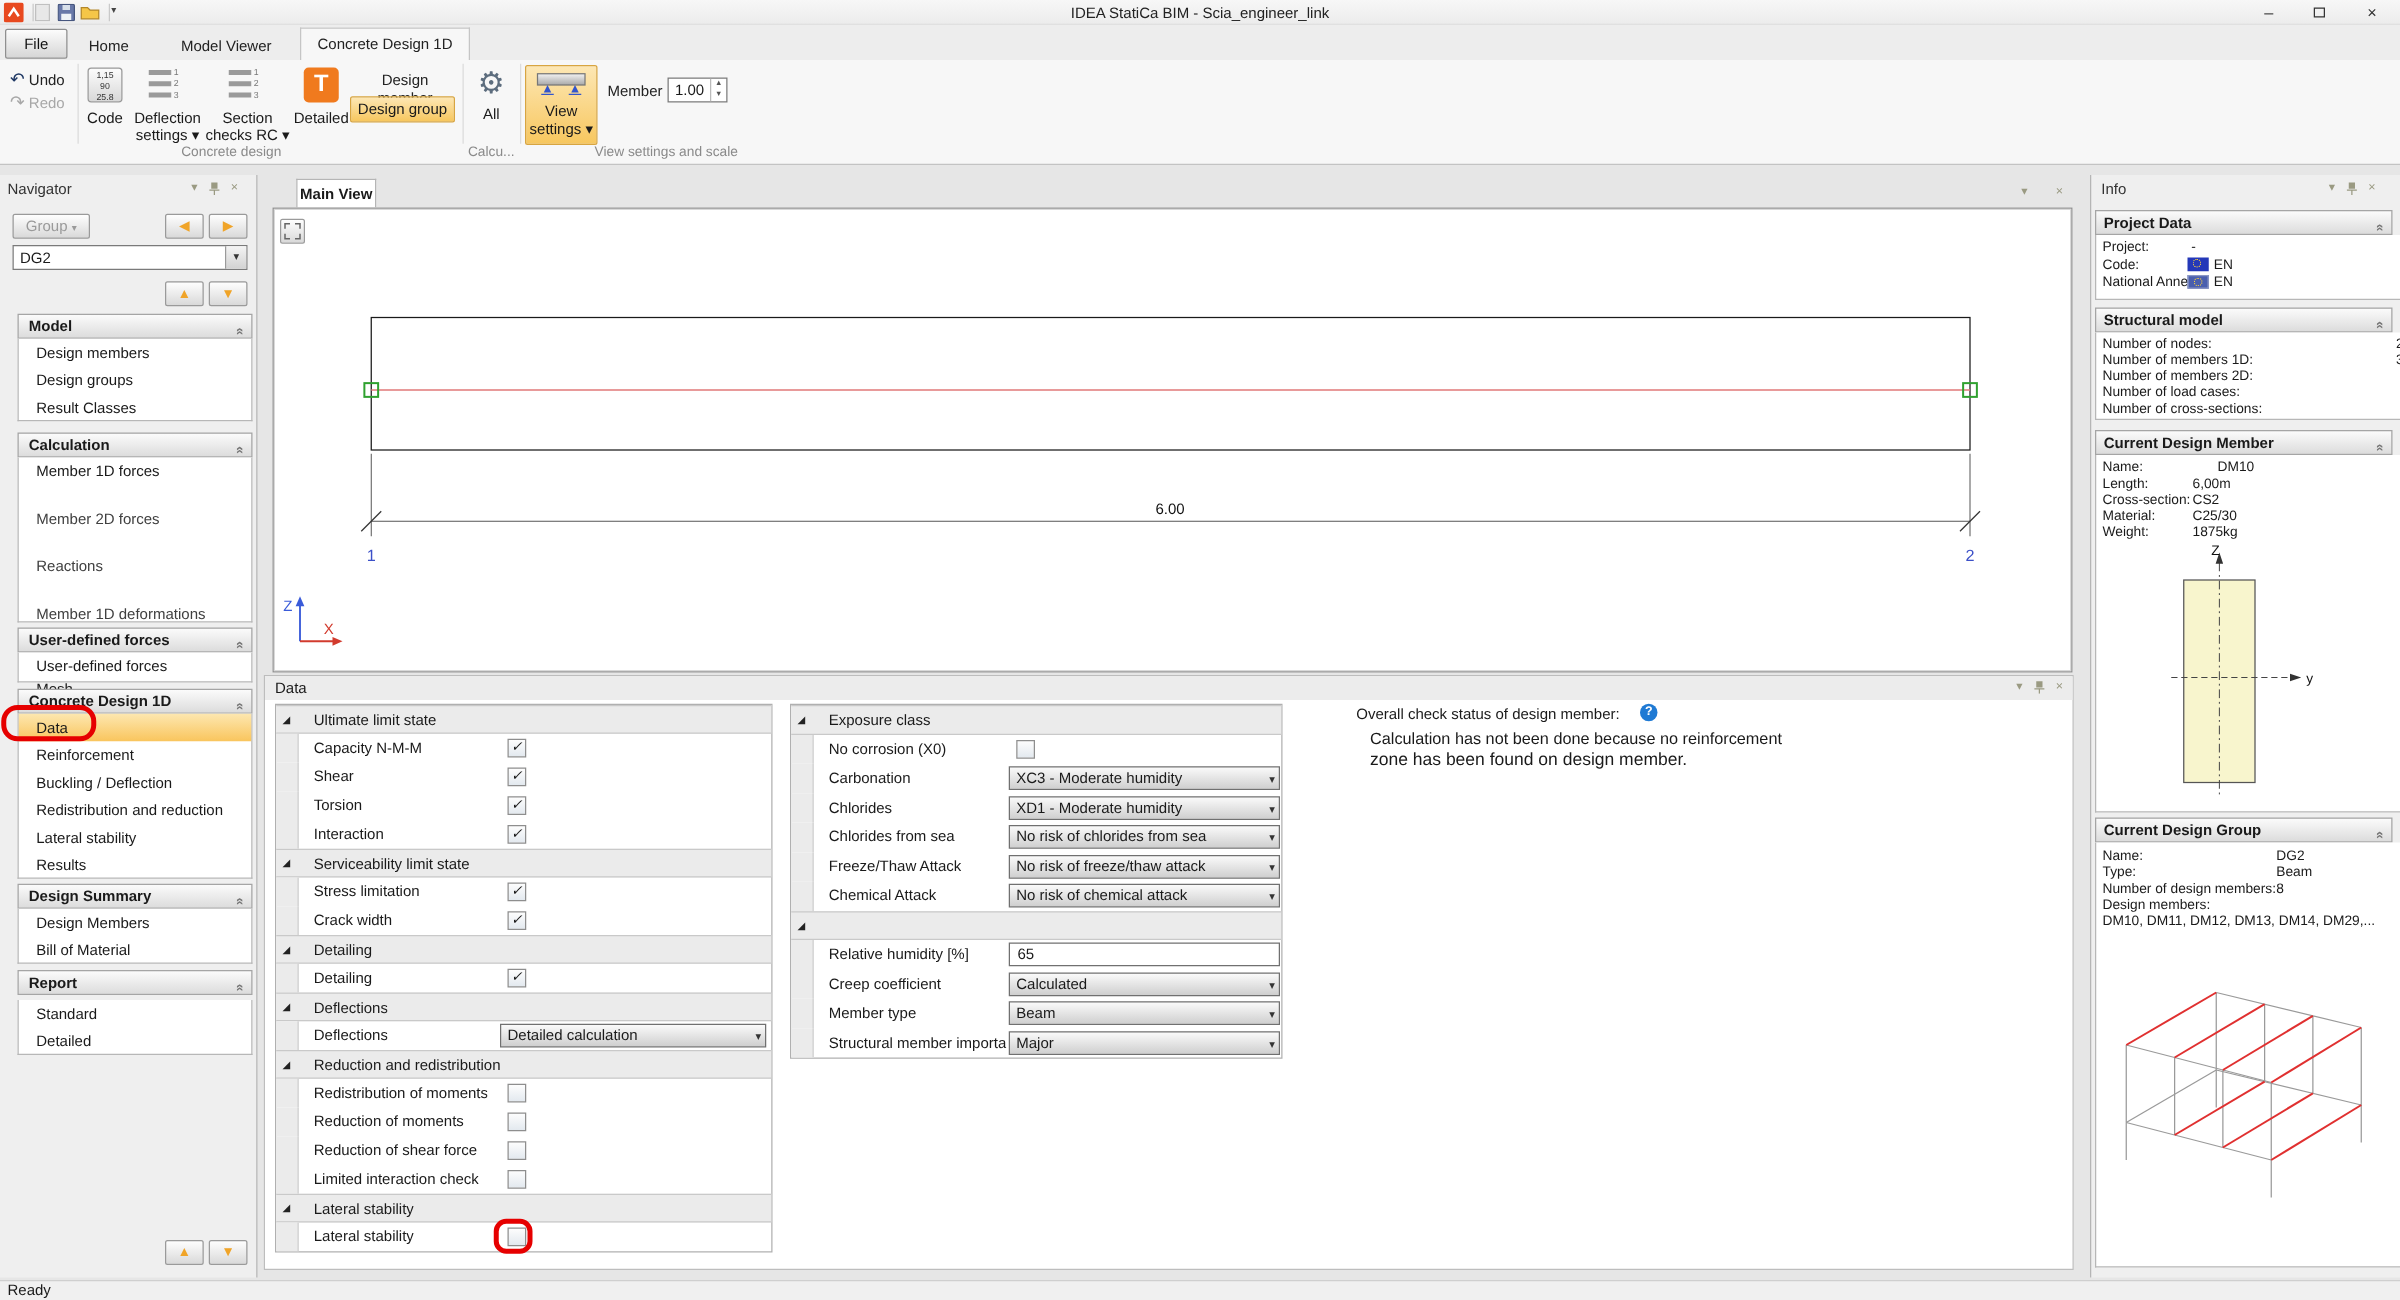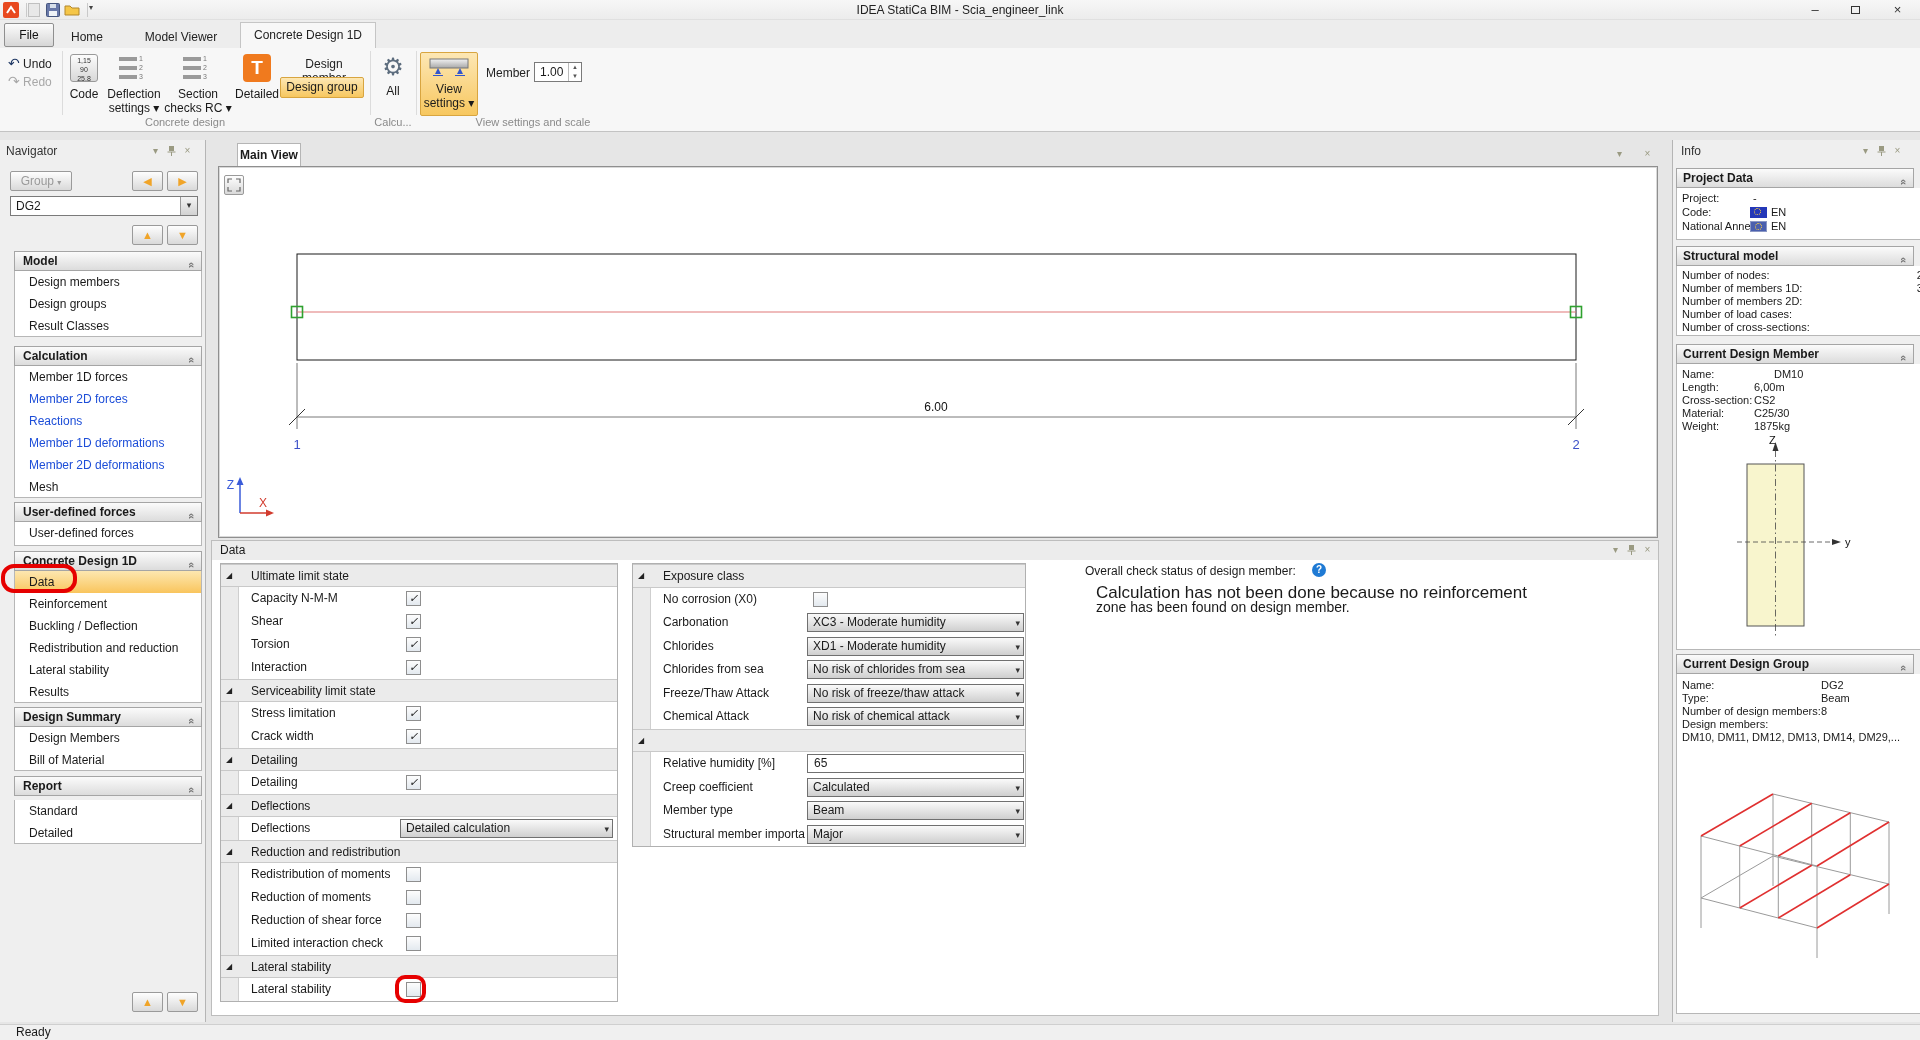--- a/index.html
+++ b/index.html
@@ -42,21 +42,21 @@
 
   
   .sidepanel{background:#efefef;}
   .ptitle{font-size:12px;color:#333;}
   .picon{display:inline-block;width:15px;height:13px;text-align:center;font-size:10px;color:#9a9a82;line-height:12px;}
   .navhdr{left:14px;width:188px;height:20px;background:linear-gradient(#fbfbfb,#dcdcdc);border:1px solid #a5a5a5;
     font-weight:bold;line-height:18px;padding-left:8px;position:absolute;}
   .chev{position:absolute;right:6px;top:4px;transform:rotate(90deg);color:#777;font-size:11px;font-weight:bold;}
   .navbox{left:14px;width:188px;background:#fff;border:1px solid #b7b7b7;border-top:none;position:absolute;}
   .nitem{height:22px;line-height:22px;padding-left:14px;white-space:nowrap;overflow:hidden;}
-  .nitem.dis{color:#1d4ed8;}
+  .nitem.dis{color:#404040;margin-top:16px;}
   .nitem.sel{background:linear-gradient(#fde7b0,#f9c55d);}
   .btn3d{background:linear-gradient(#fefefe,#d9d9d9);border:1px solid #9a9a9a;border-radius:2px;text-align:center;}
   .orantri{color:#f0a428;font-size:11px;line-height:18px;}
   .combo{border:1px solid #7a7a7a;background:#fff;line-height:18px;padding-left:5px;position:relative;}
   .combo .cbtn{position:absolute;right:0;top:0;width:17px;height:100%;background:linear-gradient(#f4f4f4,#d2d2d2);
     border-left:1px solid #9a9a9a;text-align:center;font-size:9px;line-height:17px;color:#333;}
 
   
   .mvtab{background:#fff;border:1px solid #b5b5b5;border-bottom:none;font-weight:bold;text-align:center;}
   .canvas{background:#fff;border:1px solid #8f8f8f;box-shadow:inset 0 0 0 1px #d9d9d9;}
@@ -91,21 +91,21 @@
   .flag.annex{background:#4a5fae;border:1px solid #8a97c4;}
 
   .helpicon{width:14px;height:14px;border-radius:50%;background:#1f7ad4;color:#fff;font-weight:bold;font-size:10px;
     text-align:center;line-height:14px;}
 
   
   .annot{border:4px solid #e60000;border-radius:13px;}
 
   
   .statusbar{left:0;top:1024px;width:1920px;height:16px;background:#f0f0f0;border-top:1px solid #cfcfcf;
-    line-height:15px;padding-left:16px;}
+    line-height:15px;padding-left:6px;}
 </style>
 </head>
 <body>
 
 <div class="screen">
 
   <div class="a titlebar">
     <svg class="a" style="left:3px;top:2px;" width="16" height="16">
       <rect x="0" y="0" width="16" height="16" rx="2" fill="#e8491f"></rect>
       <polyline points="4,11 8,5 12,11" fill="none" stroke="#fff" stroke-width="2"></polyline>
@@ -505,21 +505,21 @@
       </div>
     <div class="tr trM">
         <div class="gut"></div>
         <span class="tlab tlabM">Structural member importance</span>
       <span class="ddl ddlM"><span>Major</span><span class="car">▾</span></span>
       </div>
   </div>
 
   <span class="a" style="left:1085px;top:564px;">Overall check status of design member:</span>
   <span class="a helpicon" style="left:1312px;top:563px;">?</span>
-  <span class="a" style="left:1096px;top:583px;font-size:17px;text-align:center;">Calculation has not been done because no reinforcement</span>
+  <span class="a" style="left:1096px;top:583px;font-size:13px;text-align:center;">Calculation has not been done because no reinforcement</span>
   <span class="a" style="left:1096px;top:599px;font-size:14px;">zone has been found on design member.</span>
 
   <div class="a sidepanel" style="left:1672px;top:140px;width:248px;height:882px;border-left:1px solid #b5b5b5;">
     <span class="a ptitle" style="left:8px;top:4px;">Info</span>
     <span class="a picon" style="left:185px;top:5px;">▾</span>
     <span class="a picon" style="left:201px;top:5px;">
       <svg width="9" height="11">
           <rect x="2" y="1" width="5" height="5" fill="#9a9a82"></rect>
           <line x1="0.5" y1="7" x2="8.5" y2="7" stroke="#9a9a82"></line>
           <line x1="4.5" y1="7" x2="4.5" y2="11" stroke="#9a9a82"></line>

